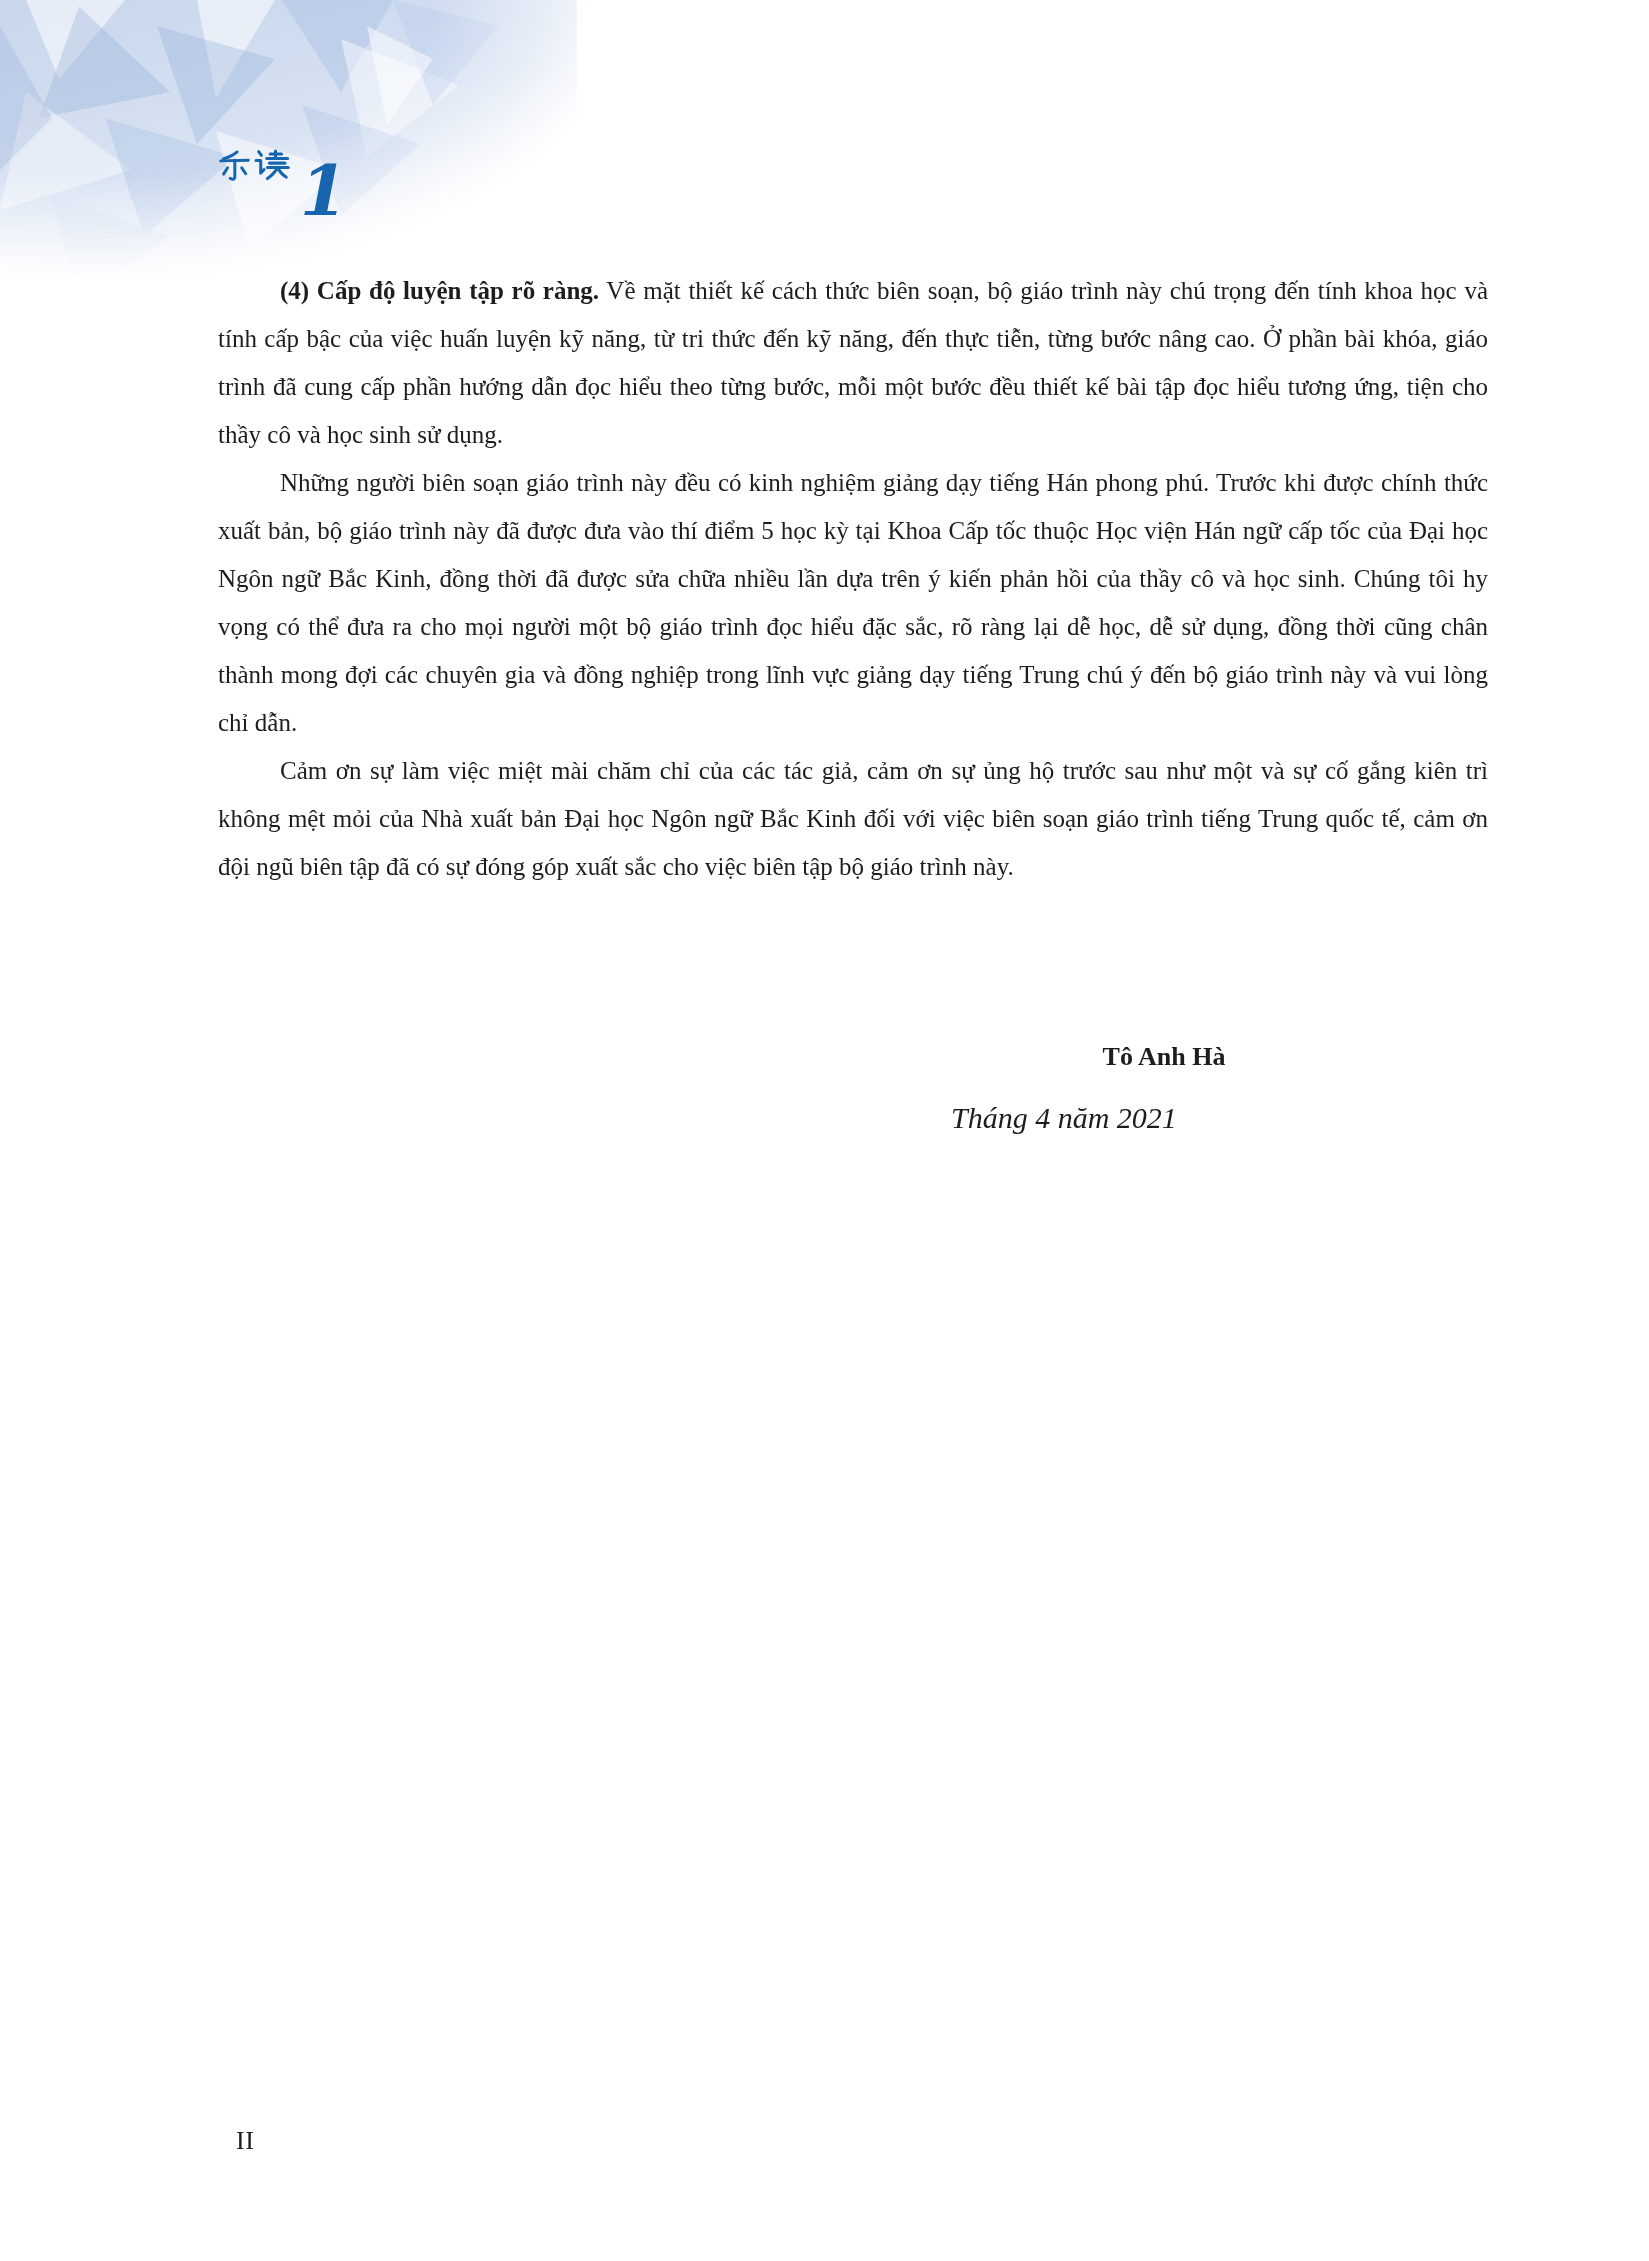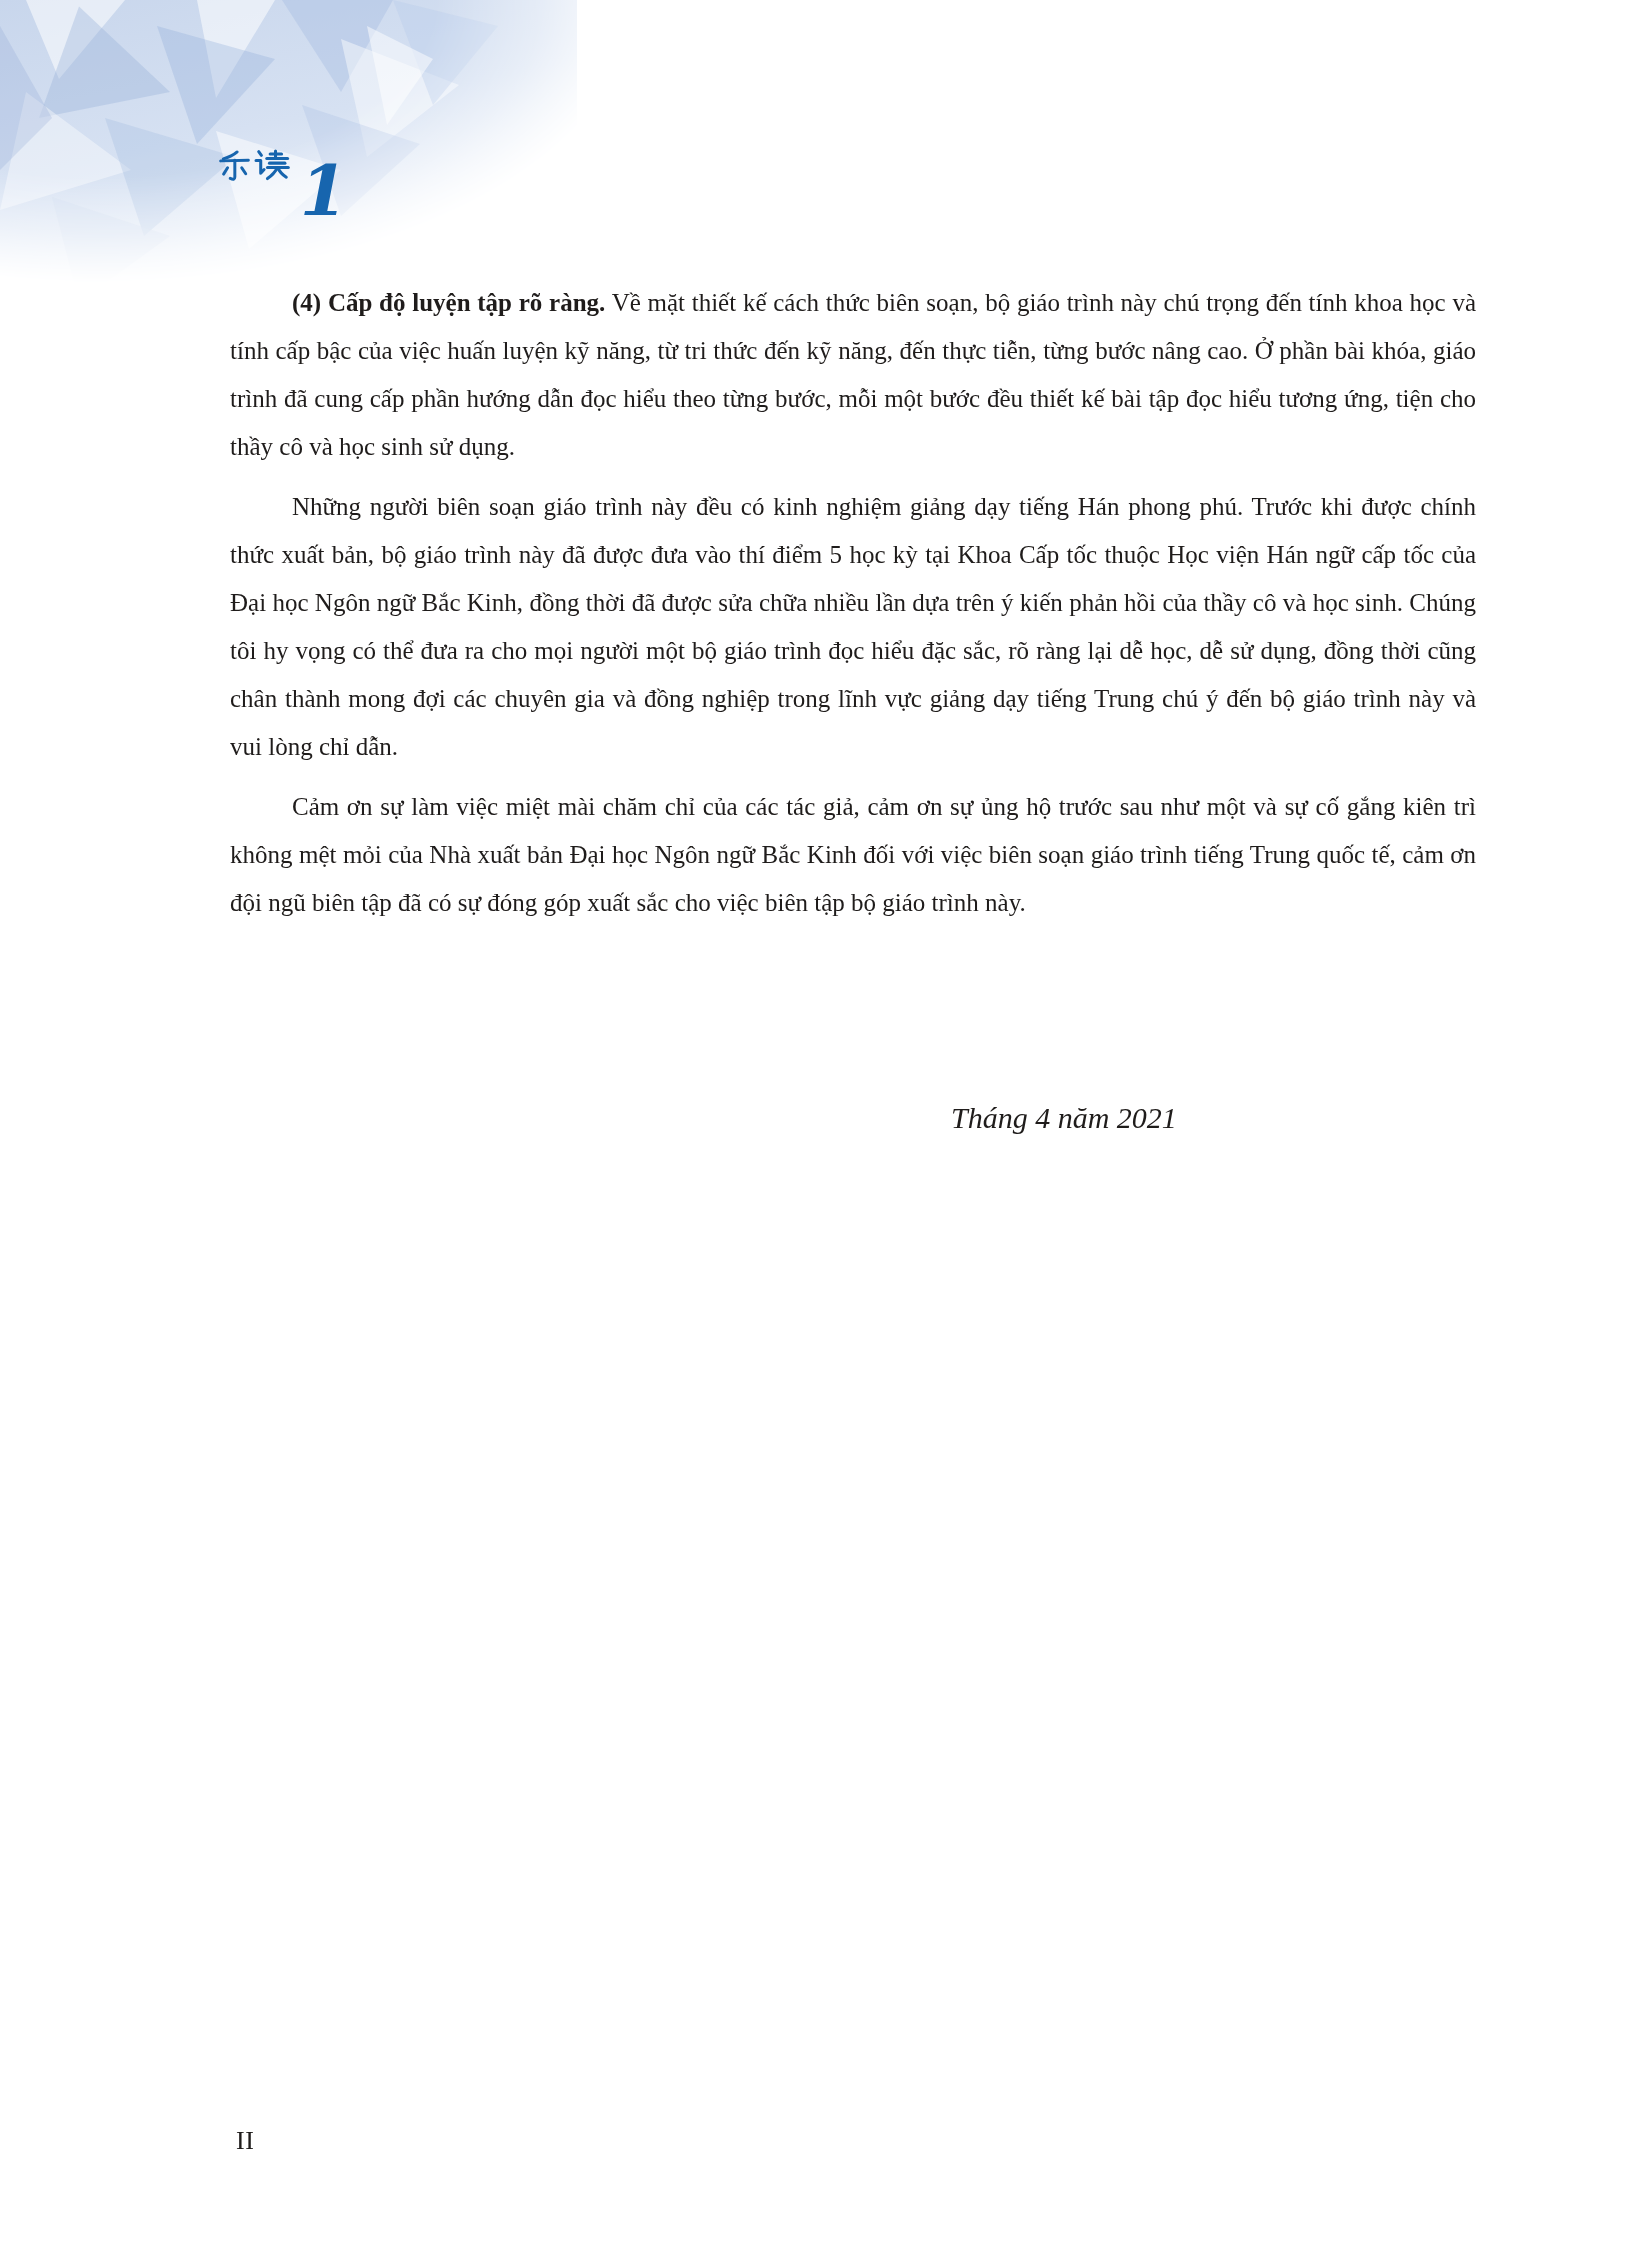--- a/index.html
+++ b/index.html
@@ -59,21 +59,21 @@
 
   
   .textblock {
     position: absolute;
     left: 218px; top: 267px;
     width: 1270px;
     font-size: 25px;
     line-height: 48px;
     text-align: justify;
   }
-  .textblock p { margin: 12px; text-indent: 62px; }
+  .textblock p { margin: 0; text-indent: 62px; }
   .textblock b { font-weight: bold; }
 
   
   .sig-name {
     position: absolute;
     left: 951px; top: 1033px;
     width: 426px;
     text-align: center;
     font-size: 26px;
     line-height: 48px;
@@ -150,18 +150,19 @@
     </span>
     <span class="logo-num">1</span>
   </div>
 
   <div class="textblock">
     <p><b>(4) Cấp độ luyện tập rõ ràng.</b><span> Về mặt thiết kế cách thức biên soạn, bộ giáo trình này chú trọng đến tính khoa học và tính cấp bậc của việc huấn luyện kỹ năng, từ tri thức đến kỹ năng, đến thực tiễn, từng bước nâng cao. Ở phần bài khóa, giáo trình đã cung cấp phần hướng dẫn đọc hiểu theo từng bước, mỗi một bước đều thiết kế bài tập đọc hiểu tương ứng, tiện cho thầy cô và học sinh sử dụng.</span></p>
     <p>Những người biên soạn giáo trình này đều có kinh nghiệm giảng dạy tiếng Hán phong phú. Trước khi được chính thức xuất bản, bộ giáo trình này đã được đưa vào thí điểm 5 học kỳ tại Khoa Cấp tốc thuộc Học viện Hán ngữ cấp tốc của Đại học Ngôn ngữ Bắc Kinh, đồng thời đã được sửa chữa nhiều lần dựa trên ý kiến phản hồi của thầy cô và học sinh. Chúng tôi hy vọng có thể đưa ra cho mọi người một bộ giáo trình đọc hiểu đặc sắc, rõ ràng lại dễ học, dễ sử dụng, đồng thời cũng chân thành mong đợi các chuyên gia và đồng nghiệp trong lĩnh vực giảng dạy tiếng Trung chú ý đến bộ giáo trình này và vui lòng chỉ dẫn.</p>
     <p>Cảm ơn sự làm việc miệt mài chăm chỉ của các tác giả, cảm ơn sự ủng hộ trước sau như một và sự cố gắng kiên trì không mệt mỏi của Nhà xuất bản Đại học Ngôn ngữ Bắc Kinh đối với việc biên soạn giáo trình tiếng Trung quốc tế, cảm ơn đội ngũ biên tập đã có sự đóng góp xuất sắc cho việc biên tập bộ giáo trình này.</p>
   </div>
 
+  <div class="sig-name">Tô Anh Hà</div>
   <div class="sig-date">Tháng 4 năm 2021</div>
 
   <div class="pagenum">II</div>
 
 </div>
 
 
 </body></html>

